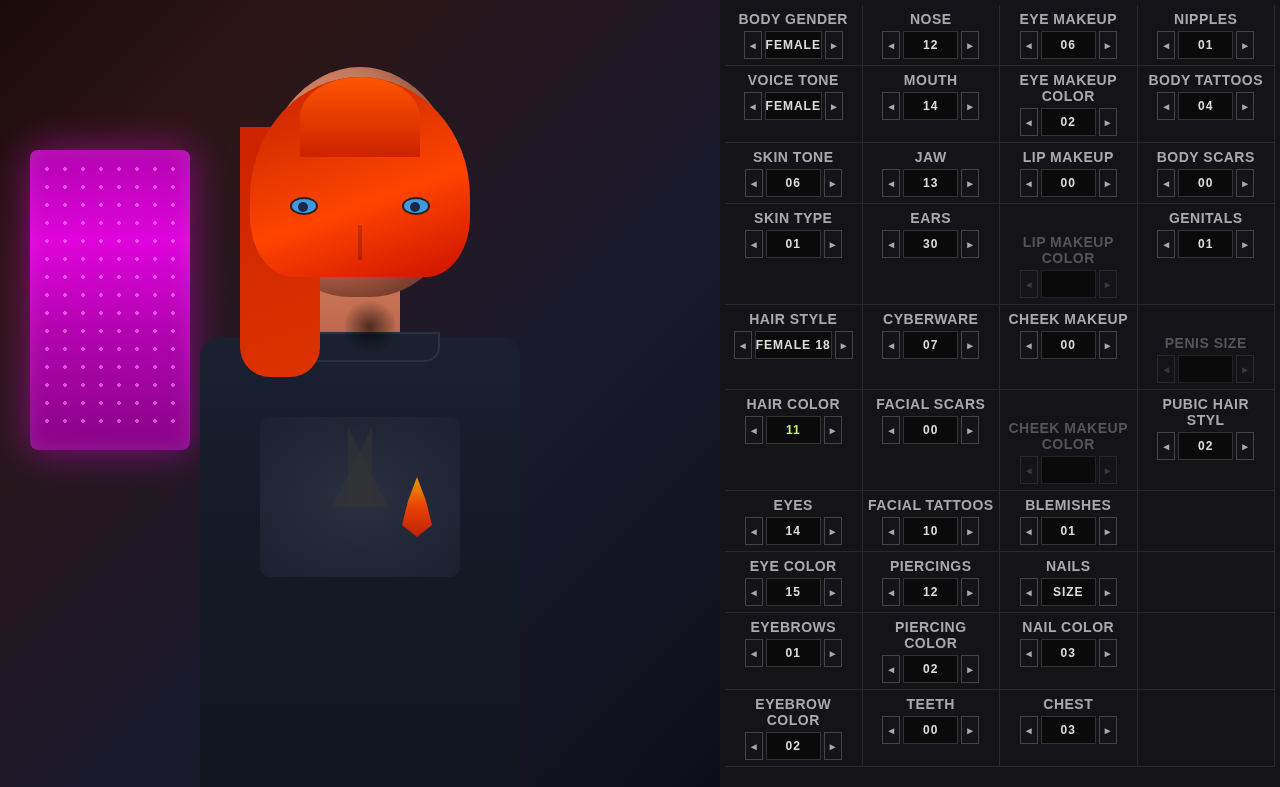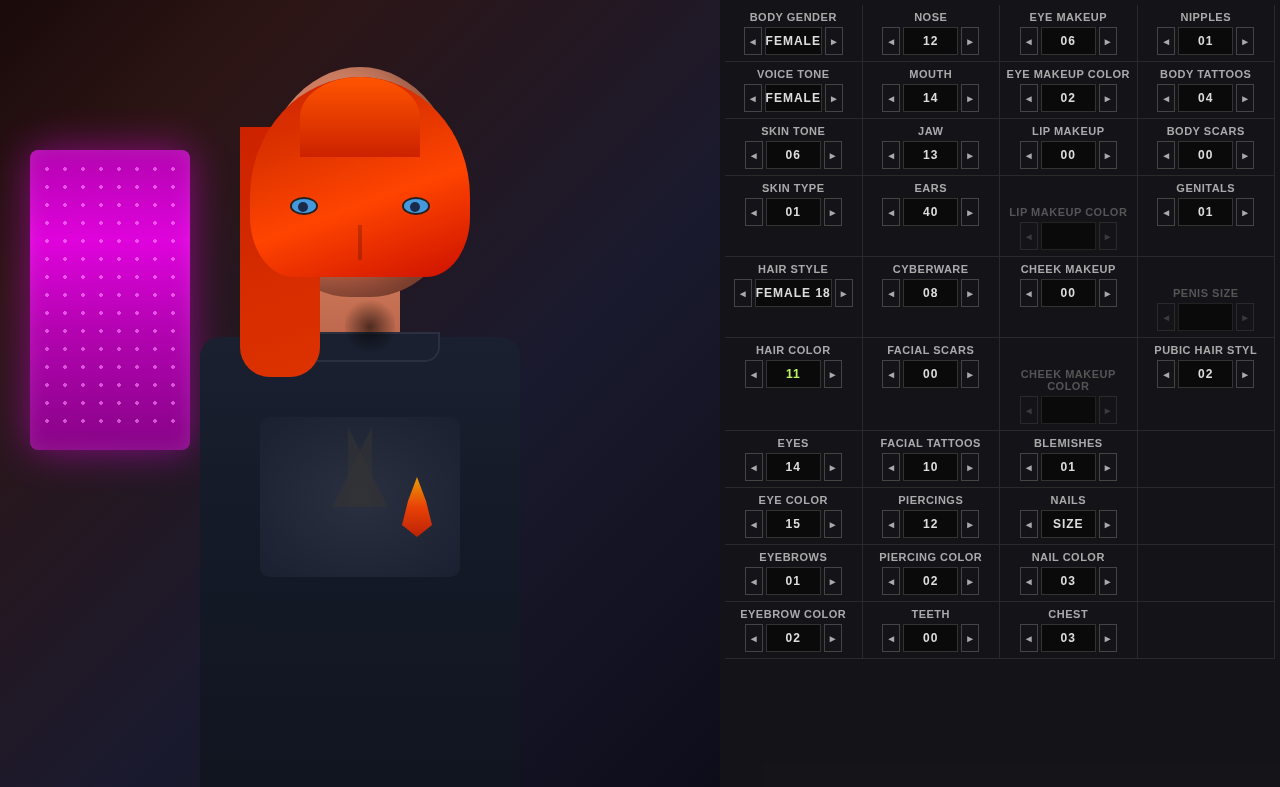--- a/index.html
+++ b/index.html
@@ -281,21 +281,21 @@
     }
 
     .attr-cell {
       padding: 6px 4px;
       text-align: center;
       border-right: 1px solid #2a2a2a;
       border-bottom: 1px solid #2a2a2a;
     }
 
     .attr-label {
-      font-size: 11px;
+      font-size: 14px;
       font-weight: bold;
       letter-spacing: 0.5px;
       color: #aaaaaa;
       margin-bottom: 4px;
       text-transform: uppercase;
     }
 
     .attr-label.disabled {
       color: #555;
       margin-top: 24px;
@@ -496,21 +496,21 @@
         <div class="attr-control">
           <button class="attr-btn">◄</button>
           <div class="attr-value">01</div>
           <button class="attr-btn">►</button>
         </div>
       </div>
       <div class="attr-cell">
         <div class="attr-label">EARS</div>
         <div class="attr-control">
           <button class="attr-btn">◄</button>
-          <div class="attr-value">40</div>
+          <div class="attr-value">30</div>
           <button class="attr-btn">►</button>
         </div>
       </div>
       <div class="attr-cell">
         <div class="attr-label disabled">LIP MAKEUP COLOR</div>
         <div class="attr-control">
           <button class="attr-btn disabled" disabled="">◄</button>
           <div class="attr-value disabled"></div>
           <button class="attr-btn disabled" disabled="">►</button>
         </div>
@@ -528,21 +528,21 @@
         <div class="attr-control">
           <button class="attr-btn">◄</button>
           <div class="attr-value">FEMALE 18</div>
           <button class="attr-btn">►</button>
         </div>
       </div>
       <div class="attr-cell">
         <div class="attr-label">CYBERWARE</div>
         <div class="attr-control">
           <button class="attr-btn">◄</button>
-          <div class="attr-value">08</div>
+          <div class="attr-value">07</div>
           <button class="attr-btn">►</button>
         </div>
       </div>
       <div class="attr-cell">
         <div class="attr-label">CHEEK MAKEUP</div>
         <div class="attr-control">
           <button class="attr-btn">◄</button>
           <div class="attr-value">00</div>
           <button class="attr-btn">►</button>
         </div>

